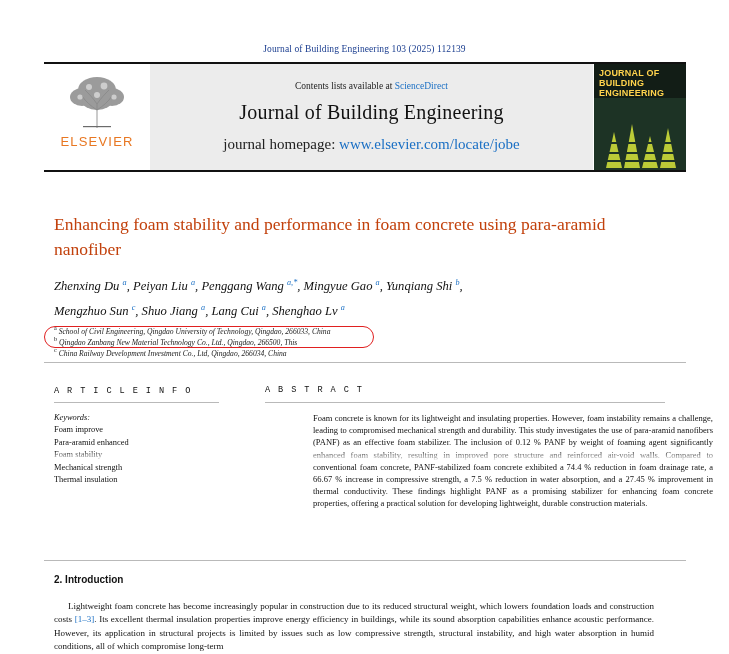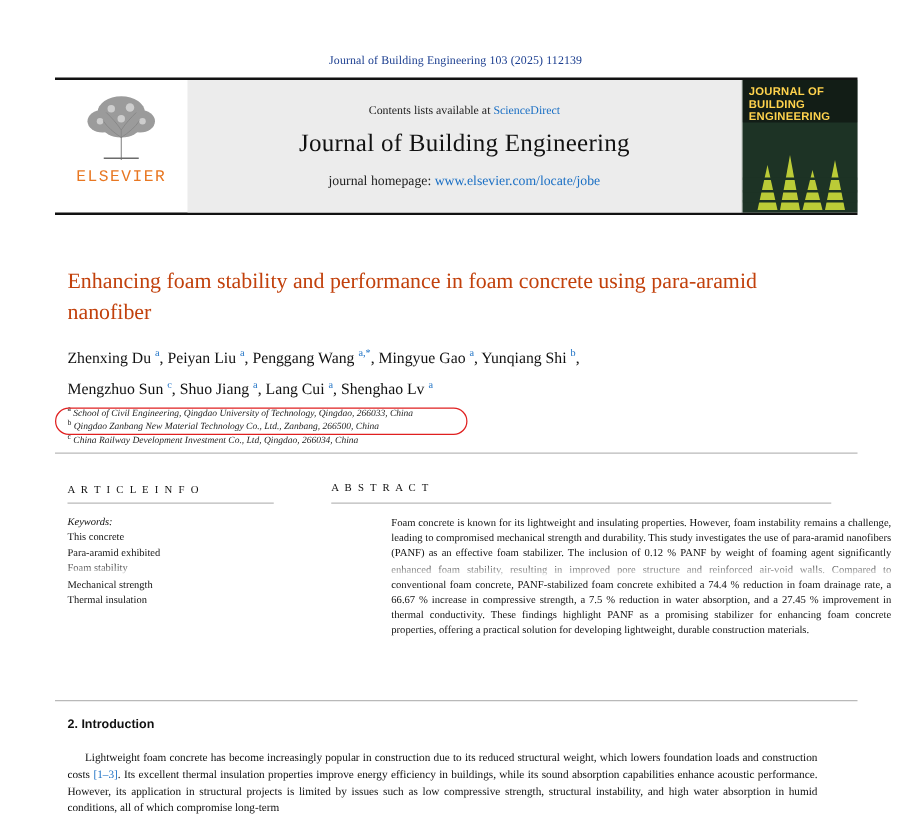--- a/index.html
+++ b/index.html
@@ -51,21 +51,21 @@
     flex: 0 0 106px;
     display: flex;
     flex-direction: column;
     align-items: center;
     justify-content: flex-start;
     padding-top: 6px;
     box-sizing: border-box;
   }
   .tree-svg { display:block; }
   .elsevier-word {
-    font-family: Liberation Mono, monospace;
+    font-family: Liberation Sans, sans-serif;
     font-size: 13px;
     letter-spacing: 1.2px;
     color: #e87722;
     margin-top: 2px;
   }
   .masthead-center {
     flex: 1 1 auto;
     background: #ececec;
     display: flex;
     flex-direction: column;
@@ -80,21 +80,21 @@
     margin-bottom: 10px;
   }
   .contents-line a { color: #1a6fc4; text-decoration: none; }
   .journal-title-big {
     font-size: 20px;
     color: #111;
     letter-spacing: .2px;
     margin-bottom: 12px;
   }
   .homepage-line {
-    font-size: 11px;
+    font-size: 15px;
     color: #222;
   }
   .homepage-line a { color: #1a6fc4; text-decoration: none; }
   .cover-thumb {
     width: 92px;
     flex: 0 0 92px;
     background: #1b2f22;
     position: relative;
     overflow: hidden;
     border-left: 1px solid #fff;
@@ -125,20 +125,21 @@
     color: #c2410c;
   }
   .authors {
     position: absolute;
     top: 272px;
     left: 54px;
     width: 610px;
     font-size: 12.6px;
     line-height: 22px;
     color: #111;
+    font-style: italic;
   }
   .authors sup { font-size: 8.2px; color: #1a6fc4; vertical-align: super; }
   .affil {
     position: absolute;
     left: 54px;
     width: 610px;
     font-size: 7.6px;
     font-style: italic;
     color: #222;
     line-height: 11px;
@@ -163,21 +164,21 @@
     position: absolute;
     left: 44px;
     width: 642px;
     border-top: 1px solid #b9b9b9;
   }
   #rule-1 { top: 362px; }
   #rule-2 { top: 560px; }
   
   .colhead {
     position: absolute;
-    font-family: Liberation Serif, serif;
+    font-family: Liberation Mono, monospace;
     font-size: 8.6px;
     letter-spacing: 1.4px;
     color: #111;
   }
   #info-head { top: 386px; left: 54px; }
   #abs-head  { top: 385px; left: 265px; }
   .colrule {
     position: absolute;
     border-top: 1px solid #b9b9b9;
   }
@@ -303,37 +304,37 @@
 
   <div class="authors">
     Zhenxing Du <sup>a</sup>, Peiyan Liu <sup>a</sup>, Penggang Wang <sup>a,*</sup>, Mingyue Gao <sup>a</sup>, Yunqiang Shi <sup>b</sup>,<br>
     Mengzhuo Sun <sup>c</sup>, Shuo Jiang <sup>a</sup>, Lang Cui <sup>a</sup>, Shenghao Lv <sup>a</sup>
   </div>
 
   <div class="affil" id="affil-a">
     <sup>a</sup> <span>School of Civil Engineering, Qingdao University of Technology, Qingdao, 266033, China</span>
   </div>
   <div class="affil" id="affil-b">
-    <sup>b</sup> <span>Qingdao Zanbang New Material Technology Co., Ltd., Zanbang, 266500, China</span>
+    <sup>b</sup> <span>Qingdao Zanbang New Material Technology Co., Ltd., Qingdao, 266500, This</span>
   </div>
   <div class="affil" id="affil-c">
     <sup>c</sup> <span>China Railway Development Investment Co., Ltd, Qingdao, 266034, China</span>
   </div>
 
   <div class="redbox"></div>
 
   <div class="rule" id="rule-1"></div>
 
   <div class="colhead" id="info-head">A R T I C L E  I N F O</div>
   <div class="colrule" id="info-rule"></div>
 
   <div class="keywords">
     <div class="kw-label">Keywords:</div>
-    <div>This concrete</div>
-    <div>Para-aramid exhibited</div>
+    <div>Foam improve</div>
+    <div>Para-aramid enhanced</div>
     <div>Foam stability</div>
     <div>Mechanical strength</div>
     <div>Thermal insulation</div>
   </div>
 
   <div class="colhead" id="abs-head">A B S T R A C T</div>
   <div class="colrule" id="abs-rule"></div>
   <div class="abstract">Foam concrete is known for its lightweight and insulating properties. However, foam instability remains a challenge, leading to compromised mechanical strength and durability. This study investigates the use of para-aramid nanofibers (PANF) as an effective foam stabilizer. The inclusion of 0.12 % PANF by weight of foaming agent significantly enhanced foam stability, resulting in improved pore structure and reinforced air-void walls. Compared to conventional foam concrete, PANF-stabilized foam concrete exhibited a 74.4 % reduction in foam drainage rate, a 66.67 % increase in compressive strength, a 7.5 % reduction in water absorption, and a 27.45 % improvement in thermal conductivity. These findings highlight PANF as a promising stabilizer for enhancing foam concrete properties, offering a practical solution for developing lightweight, durable construction materials.</div>
 
   <div class="rule" id="rule-2"></div>

